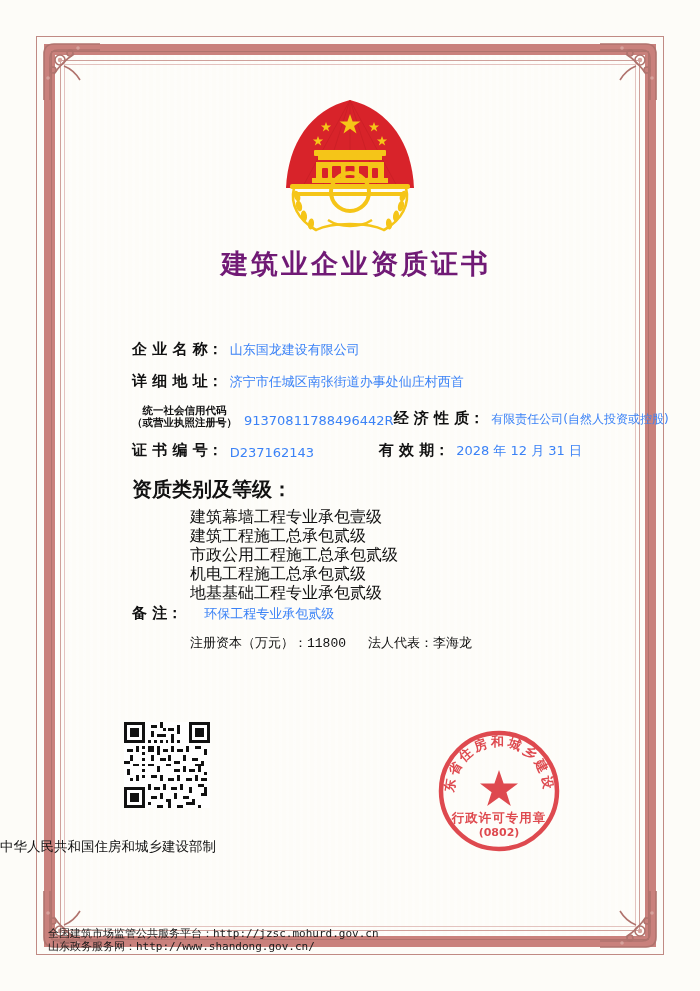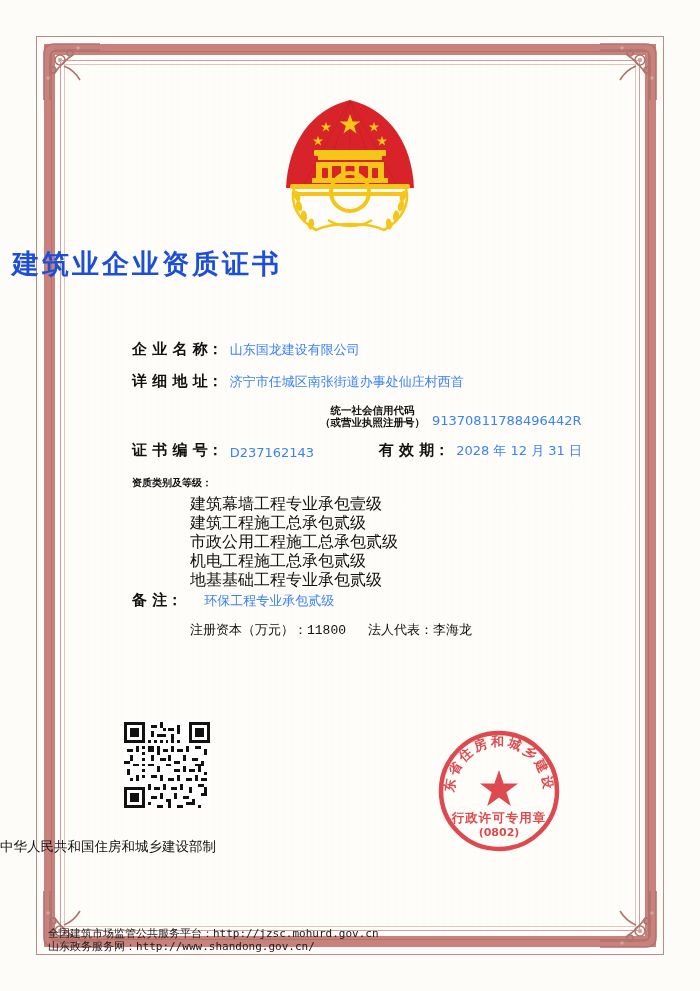--- a/index.html
+++ b/index.html
@@ -68,26 +68,26 @@
     position:absolute;
     left:50%;top:92px;
     transform:translateX(-50%);
     width:160px;height:150px;
   }
 
   
   .cert-title{
     position:absolute;
     top:246px;left:12px;right:0;
-    text-align:left;
+    text-align:center;
     font-family:"DejaVu Sans", sans-serif;
     font-weight:bold;
     font-size:27px;
     letter-spacing:3px;
-    color:#1d4ed8;
+    color:#701a75;
   }
 
   
   .body{
     position:absolute;
     left:132px;top:340px;width:450px;
     font-size:14px;
     color:#111;
   }
   .row{
@@ -123,21 +123,21 @@
     text-align:center;
     color:#111;
     white-space:nowrap;
   }
 
   
   .qual-block{ margin-top:2px; }
   .qual-head{
     font-family:"DejaVu Sans", sans-serif;
     font-weight:bold;
-    font-size:10px;
+    font-size:20px;
   }
   .qual-list{
     margin:4px 0 0 58px;
     font-family:"DejaVu Sans", sans-serif;
     font-size:16px;
     line-height:19px;
   }
   .remark-row{
     display:flex;align-items:flex-end;margin-top:2px;gap:20px;
   }
@@ -350,27 +350,31 @@
     <div class="row">
       <span class="lbl">企 业 名 称：</span>
       <span class="val">山东国龙建设有限公司</span>
     </div>
 
     <div class="row">
       <span class="lbl">详 细 地 址：</span>
       <span class="val">济宁市任城区南张街道办事处仙庄村西首</span>
     </div>
 
-    <div class="row-split" style="margin-bottom:13px;flex-direction:column;">
+    <div class="row-split" style="margin-bottom:13px;">
       <div class="col-left">
         <span class="lbl-two">
           <span>统一社会信用代码</span><br>
           <span>（或营业执照注册号）</span>
         </span>
         <span class="val">91370811788496442R</span>
+      </div>
+      <div class="col-right">
+        <span class="lbl">经 济 性 质：</span>
+        <span class="val val-sm">有限责任公司(自然人投资或控股)</span>
       </div>
     </div>
 
     <div class="row-split" style="margin-bottom:16px;">
       <div class="col-left">
         <span class="lbl">证 书 编 号：</span>
         <span class="val">D237162143</span>
       </div>
       <div class="col-right">
         <span class="lbl">有 效 期：</span>

